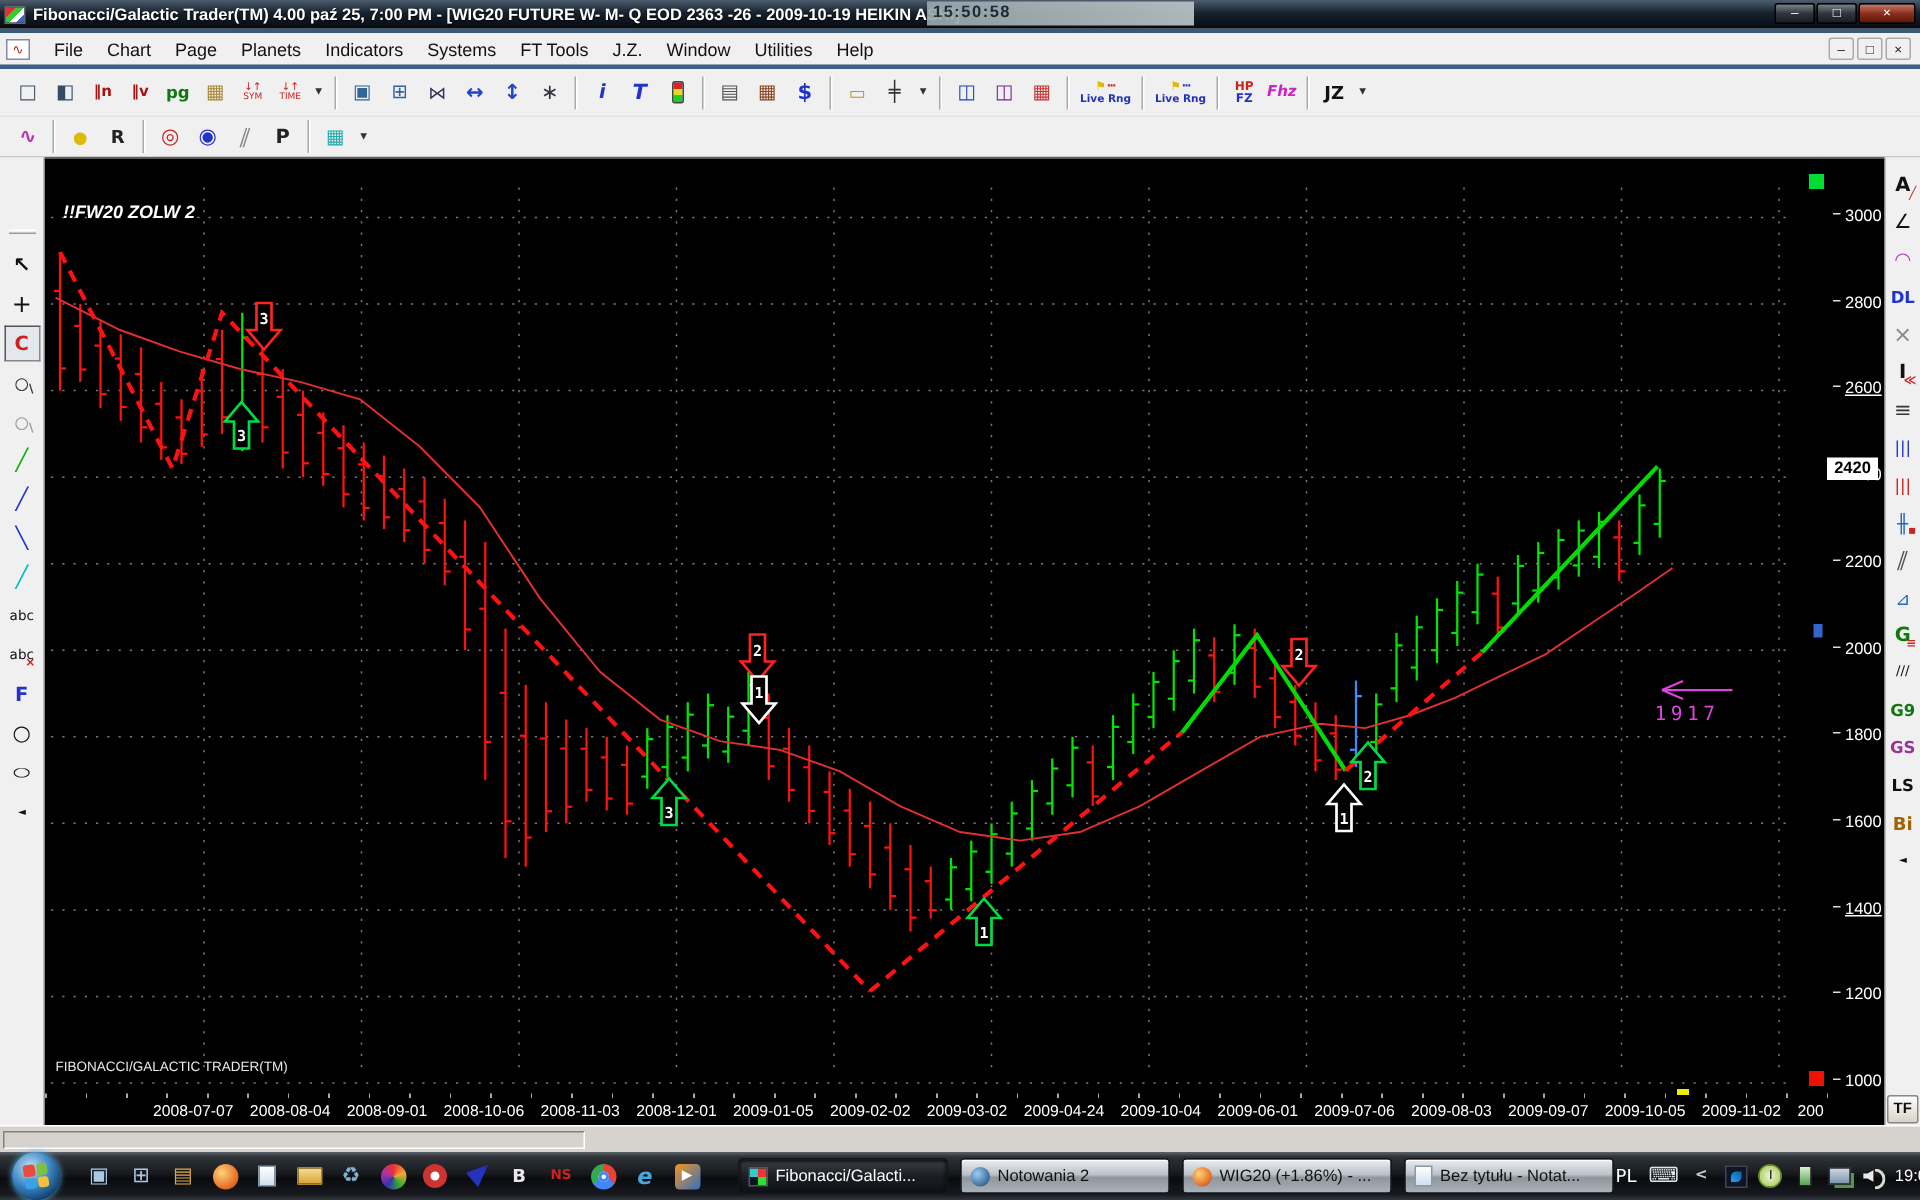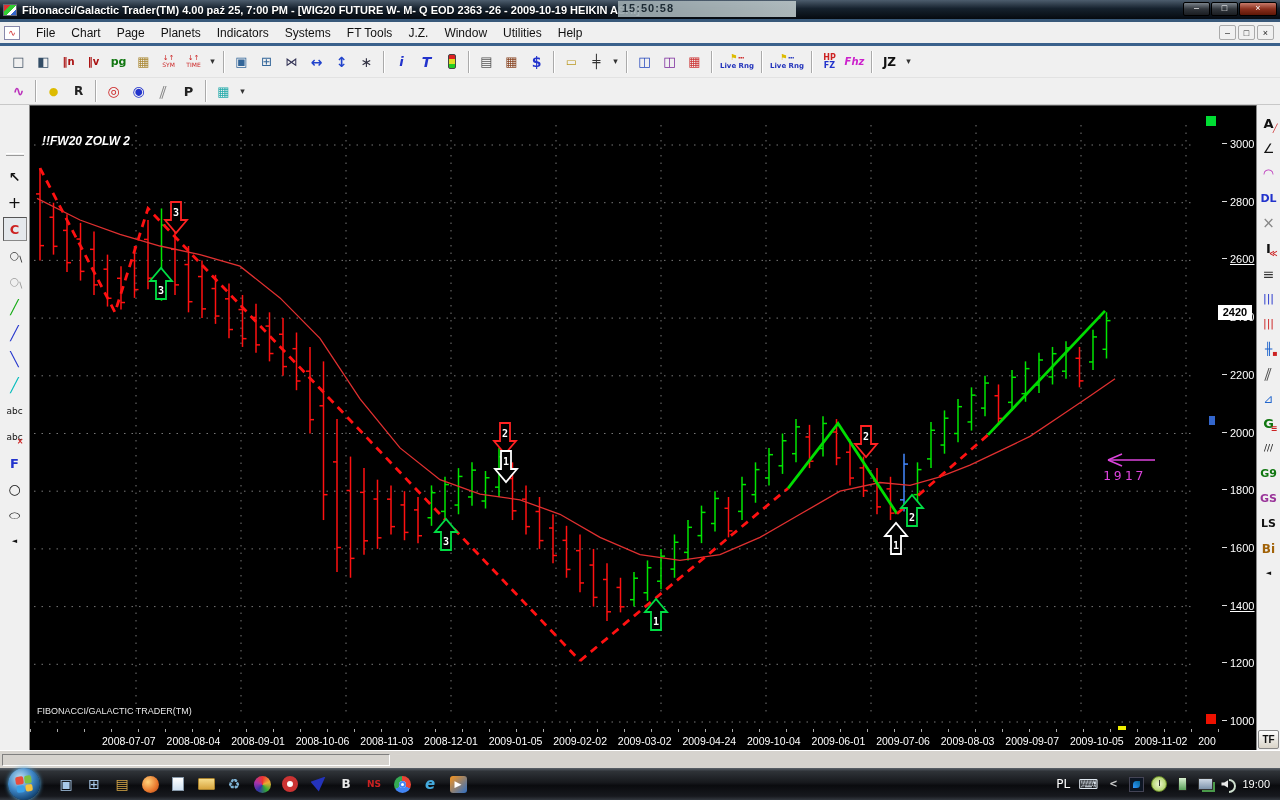--- a/index.html
+++ b/index.html
@@ -865,20 +865,38 @@
         <button class="tbtn">
           <span class="i-chrome"></span>
         </button>
         <button class="tbtn">
           <span style="color: rgb(68, 170, 221); font-size: 15px; font-weight: bold; font-style: italic; display: inline-block;">e</span>
         </button>
         <button class="tbtn">
           <span class="i-wmp">▶</span>
         </button>
       </div>
+    <div class="taskbtns" id="taskbtns">
+        <div class="taskbtn active">
+          <span class="ticn ti-fgt"></span>
+          <span class="tlabel">Fibonacci/Galacti...</span>
+        </div>
+        <div class="taskbtn">
+          <span class="ticn ti-chart"></span>
+          <span class="tlabel">Notowania 2</span>
+        </div>
+        <div class="taskbtn">
+          <span class="ticn ti-firefox"></span>
+          <span class="tlabel">WIG20 (+1.86%) - ...</span>
+        </div>
+        <div class="taskbtn">
+          <span class="ticn ti-notepad"></span>
+          <span class="tlabel">Bez tytułu - Notat...</span>
+        </div>
+      </div>
     <div class="tray" id="tray">
         <button class="tbtn">
           <span style="color: rgb(255, 255, 255); font-size: 12px; display: inline-block;">PL</span>
         </button>
         <button class="tbtn">
           <span style="color: rgb(221, 230, 238); font-size: 14px; display: inline-block;">⌨</span>
         </button>
         <button class="tbtn">
           <span style="color: rgb(204, 204, 204); font-size: 10px; font-weight: bold; display: inline-block;">&lt;</span>
         </button>

